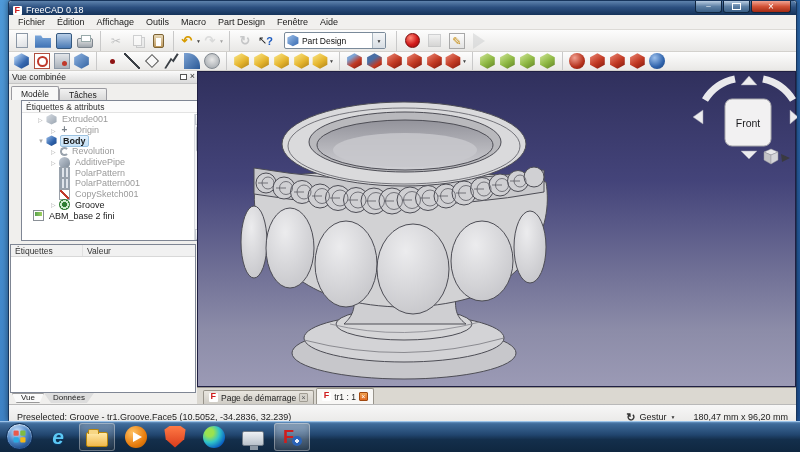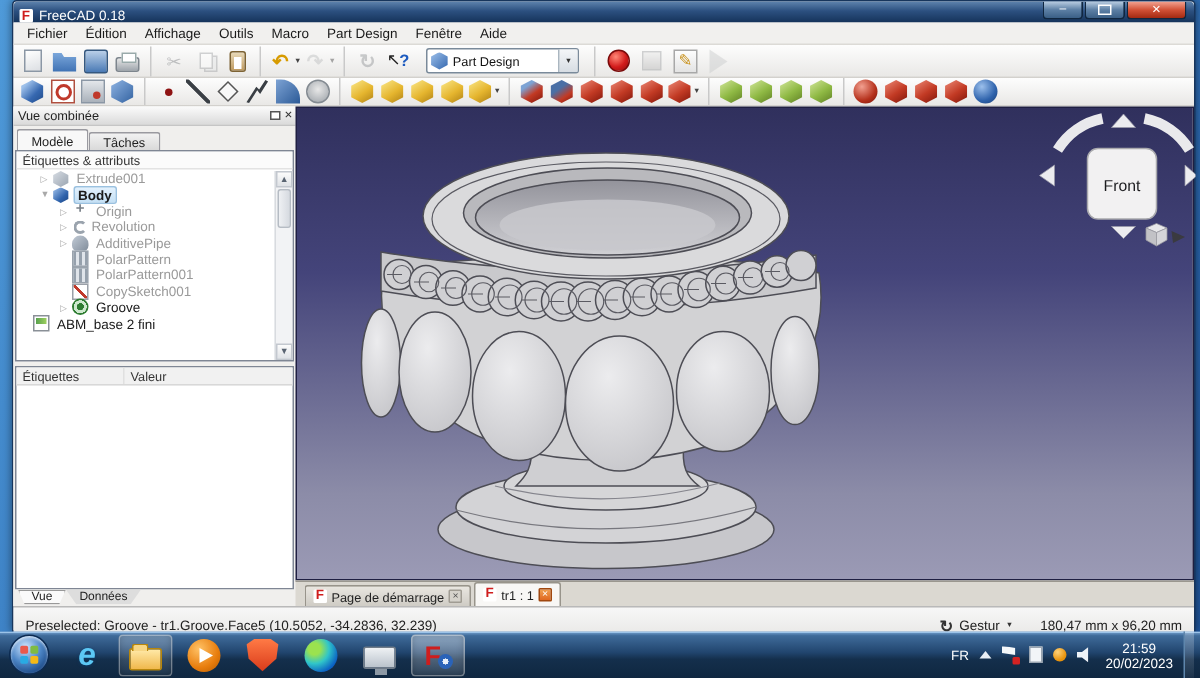--- a/index.html
+++ b/index.html
@@ -85,21 +85,21 @@
 
 .main{position:absolute;left:0;top:70px;right:0;height:333px;background:#f0efed;}
 .dock{position:absolute;left:0;top:0;width:188px;height:333px;background:#f0efed;}
 .dock-header{position:absolute;left:0;top:0;right:0;height:13px;background:linear-gradient(#fbfbfb,#dadada);border-bottom:1px solid #c5c5c5;font-size:8.5px;color:#222;padding-left:3px;line-height:12px;}
 .dock-btns{position:absolute;right:2px;top:1px;display:flex;gap:3px;align-items:center;}
 .dock-float{width:7px;height:6px;border:1px solid #555;background:#fff;}
 .dock-close{font-size:9px;line-height:9px;color:#333;}
 .dock-tabs{position:absolute;left:2px;top:13px;right:0;height:16px;display:flex;align-items:flex-end;}
 .dtab{font-size:8.5px;padding:0 9px;border:1px solid #9a9aa0;border-bottom:none;border-radius:2px 2px 0 0;background:linear-gradient(#f2f2f2,#d9d9d9);height:12px;line-height:12px;color:#222;}
 .dtab.active{background:#f8f8f8;height:14px;line-height:14px;}
-.tree-box{position:absolute;left:1px;top:29px;width:186px;height:141px;border:1px solid #7f8694;background:#fff;overflow:hidden;}
+.tree-box{position:absolute;left:12px;top:29px;width:186px;height:141px;border:1px solid #7f8694;background:#fff;overflow:hidden;}
 .tree-header{height:12px;font-size:8.5px;color:#333;padding-left:4px;line-height:12px;border-bottom:1px solid #e3e3e3;background:#fbfbfb;}
 .tree-rows{position:absolute;left:0;top:13px;right:12px;bottom:0;overflow:hidden;}
 .trow{display:flex;align-items:center;height:10.7px;font-size:9px;color:#1a1a1a;white-space:nowrap;}
 .trow[data-depth="0"]{padding-left:3px;}
 .trow[data-depth="1"]{padding-left:16px;}
 .trow[data-depth="2"]{padding-left:29px;}
 .trow .arrow{width:8px;font-size:6px;color:#a9a9a9;flex:none;}
 .trow.selected .tlabel{background:linear-gradient(#e3f1fd,#c4e0f5);border:1px solid #9ac1e0;border-radius:2px;padding:0 2px;}
 .tlabel{padding:0 2px;}
 .tlabel.muted{color:#9a9a9a;}
@@ -450,30 +450,30 @@
         <div class="tree-header">Étiquettes &amp; attributs</div>
         <div class="tree-rows">
 
             <div class="trow" data-depth="1">
               <span class="arrow">▷</span>
               <span class="tic i-extrude"></span>
               <span class="tlabel muted">Extrude001</span>
             </div>
 
 
+            <div class="trow" data-depth="2">
+              <span class="arrow">▷</span>
+              <span class="tic i-origin"></span>
+              <span class="tlabel muted">Origin</span>
+            </div>
+
             <div class="trow selected" data-depth="1">
               <span class="arrow">▼</span>
               <span class="tic i-body"></span>
               <span class="tlabel bold">Body</span>
-            </div>
-
-            <div class="trow" data-depth="2">
-              <span class="arrow">▷</span>
-              <span class="tic i-origin"></span>
-              <span class="tlabel muted">Origin</span>
             </div>
 
             <div class="trow" data-depth="2">
               <span class="arrow">▷</span>
               <span class="tic i-revolution"></span>
               <span class="tlabel muted">Revolution</span>
             </div>
 
             <div class="trow" data-depth="2">
               <span class="arrow">▷</span>
@@ -677,26 +677,13 @@
       </div>
 
       <div class="app-btn">
         <span class="tbi i-display"></span>
       </div>
 
       <div class="app-btn open foreground">
         <span class="tbi i-freecad"></span>
       </div>
     </div>
-  <div class="tray">
-    <span>FR</span>
-    <span class="tray-ic i-hidden-arrow"></span>
-    <span class="tray-ic i-action-center"></span>
-    <span class="tray-ic i-doc-tray"></span>
-    <span class="tray-ic i-update-dot"></span>
-    <span class="tray-ic i-volume"></span>
-    <div class="clock">
-      <div>21:59</div>
-      <div>20/02/2023</div>
-    </div>
-    <div class="show-desktop"></div>
-  </div>
 </div>
 
 </body></html>

